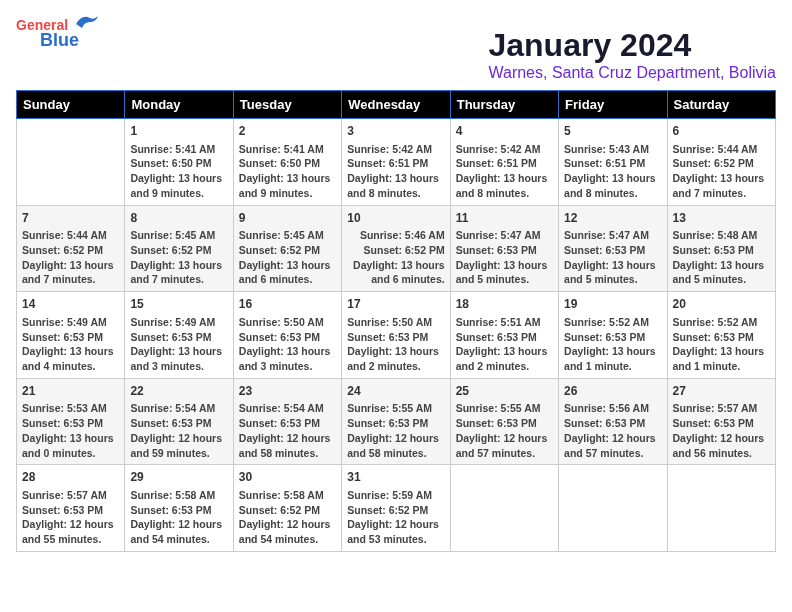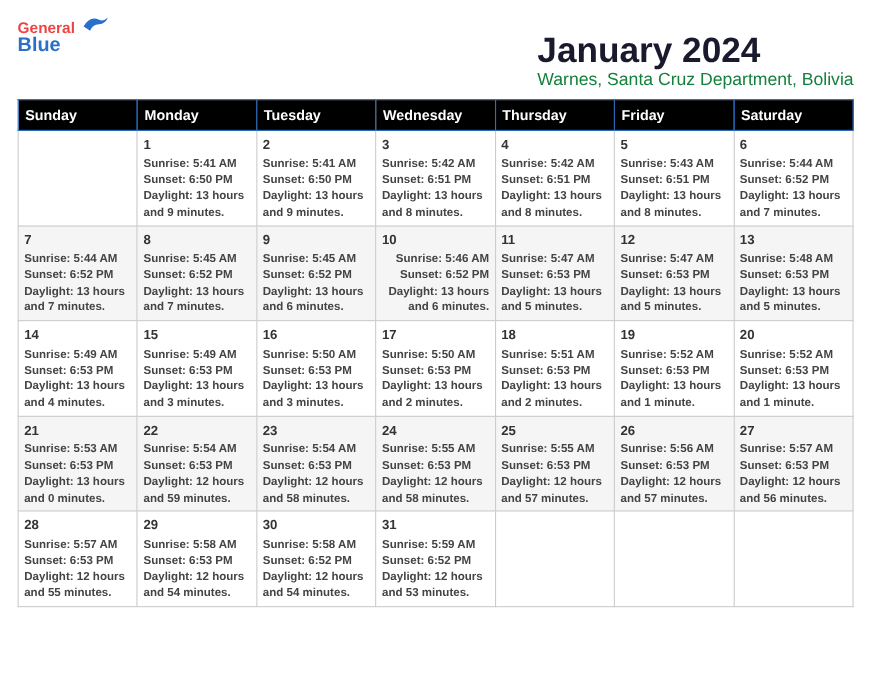--- a/index.html
+++ b/index.html
@@ -41,21 +41,21 @@
       margin-top: 11px;
     }
     .title-block h1 {
       font-size: 32px;
       font-weight: bold;
       color: #1a1a2e;
     }
     .title-block h2 {
       font-size: 16px;
       font-weight: normal;
-      color: #15803d;
+      color: #6d28d9;
     }
     table {
       width: 100%;
       border-collapse: collapse;
       font-size: 11px;
     }
     thead tr th {
       background-color: #000000;
       color: #fff;
       text-align: left;
@@ -97,21 +97,21 @@
 <body>
 
 <div class="header">
   <div class="logo">
     <div class="logo-row">
       <span class="logo-general">General</span>
       <svg width="28" height="22" viewBox="0 0 28 22" style="margin-left:2px;margin-top:-4px;">
         <path d="M4 12 Q10 2 18 6 Q22 8 26 4 Q24 10 18 10 Q12 10 10 16 Z" fill="#2a6fc9"></path>
       </svg>
     </div>
-    <span class="logo-blue" style="margin-top:-4px;">Blue</span>
+    <span class="logo-blue" style="margin-top:-4px;margin-left:24px;">Blue</span>
   </div>
   <div class="title-block">
     <h1>January 2024</h1>
     <h2>Warnes, Santa Cruz Department, Bolivia</h2>
   </div>
 </div>
 
 <table>
   <thead>
     <tr>

